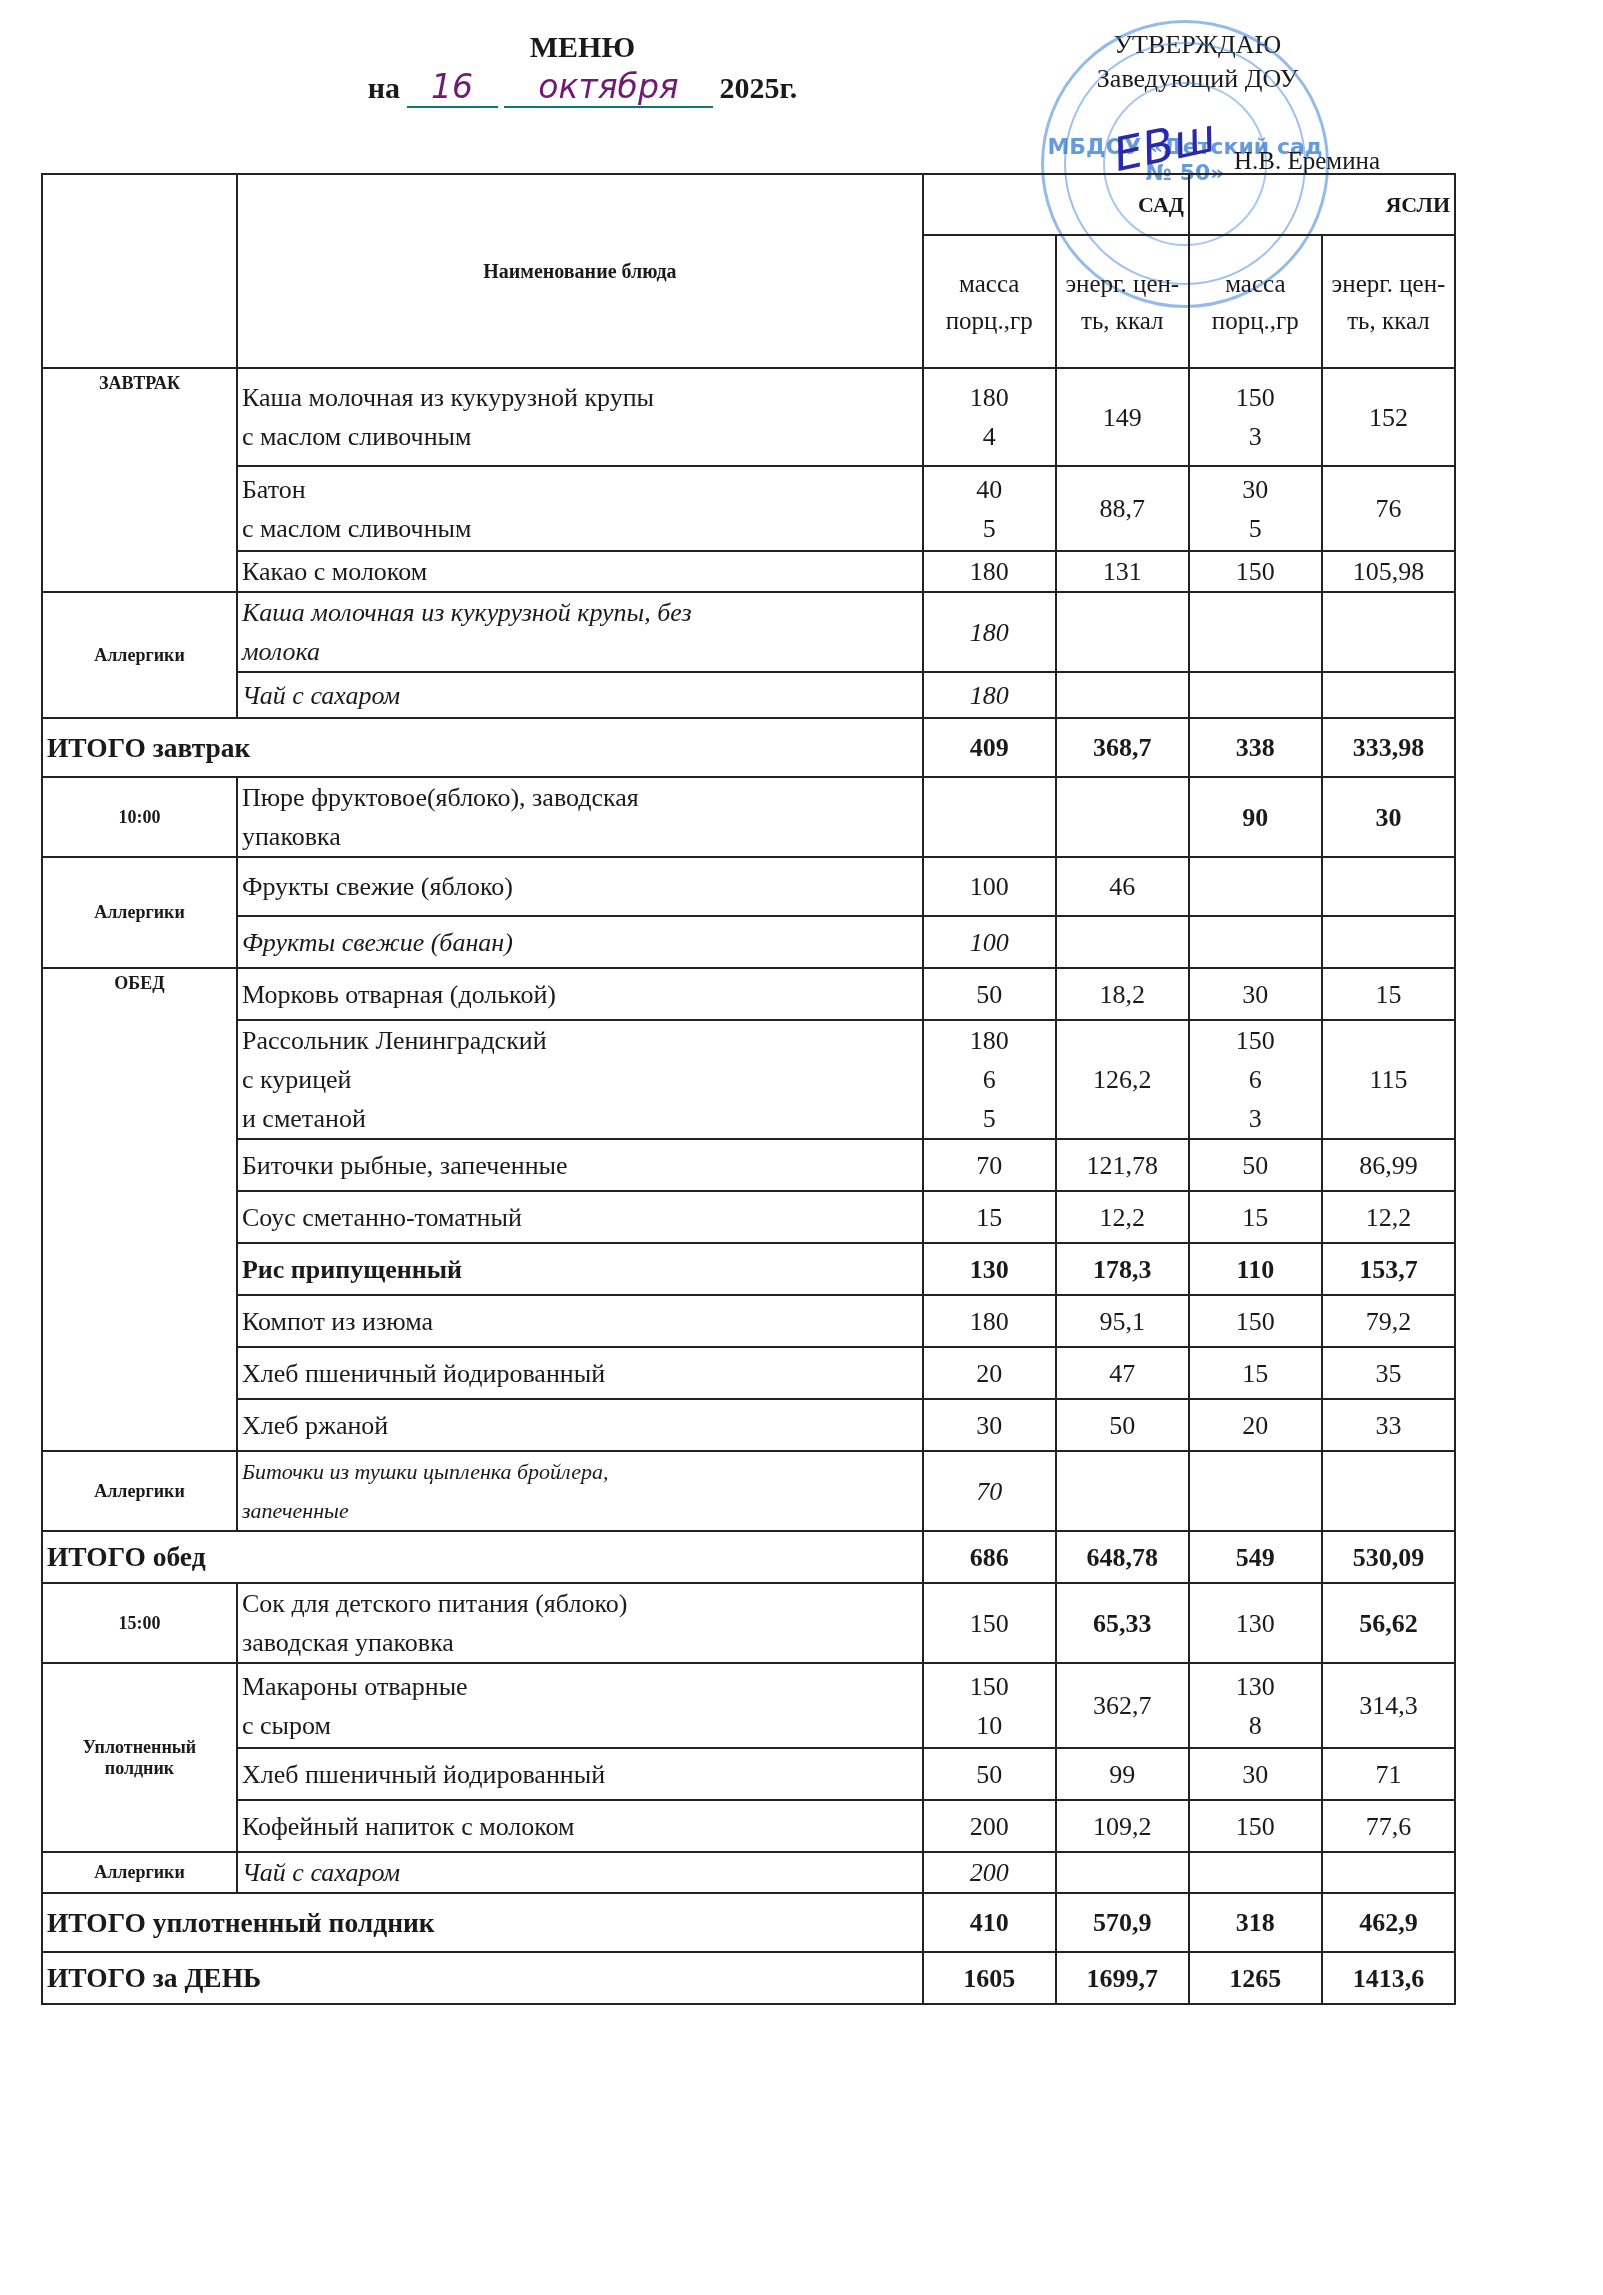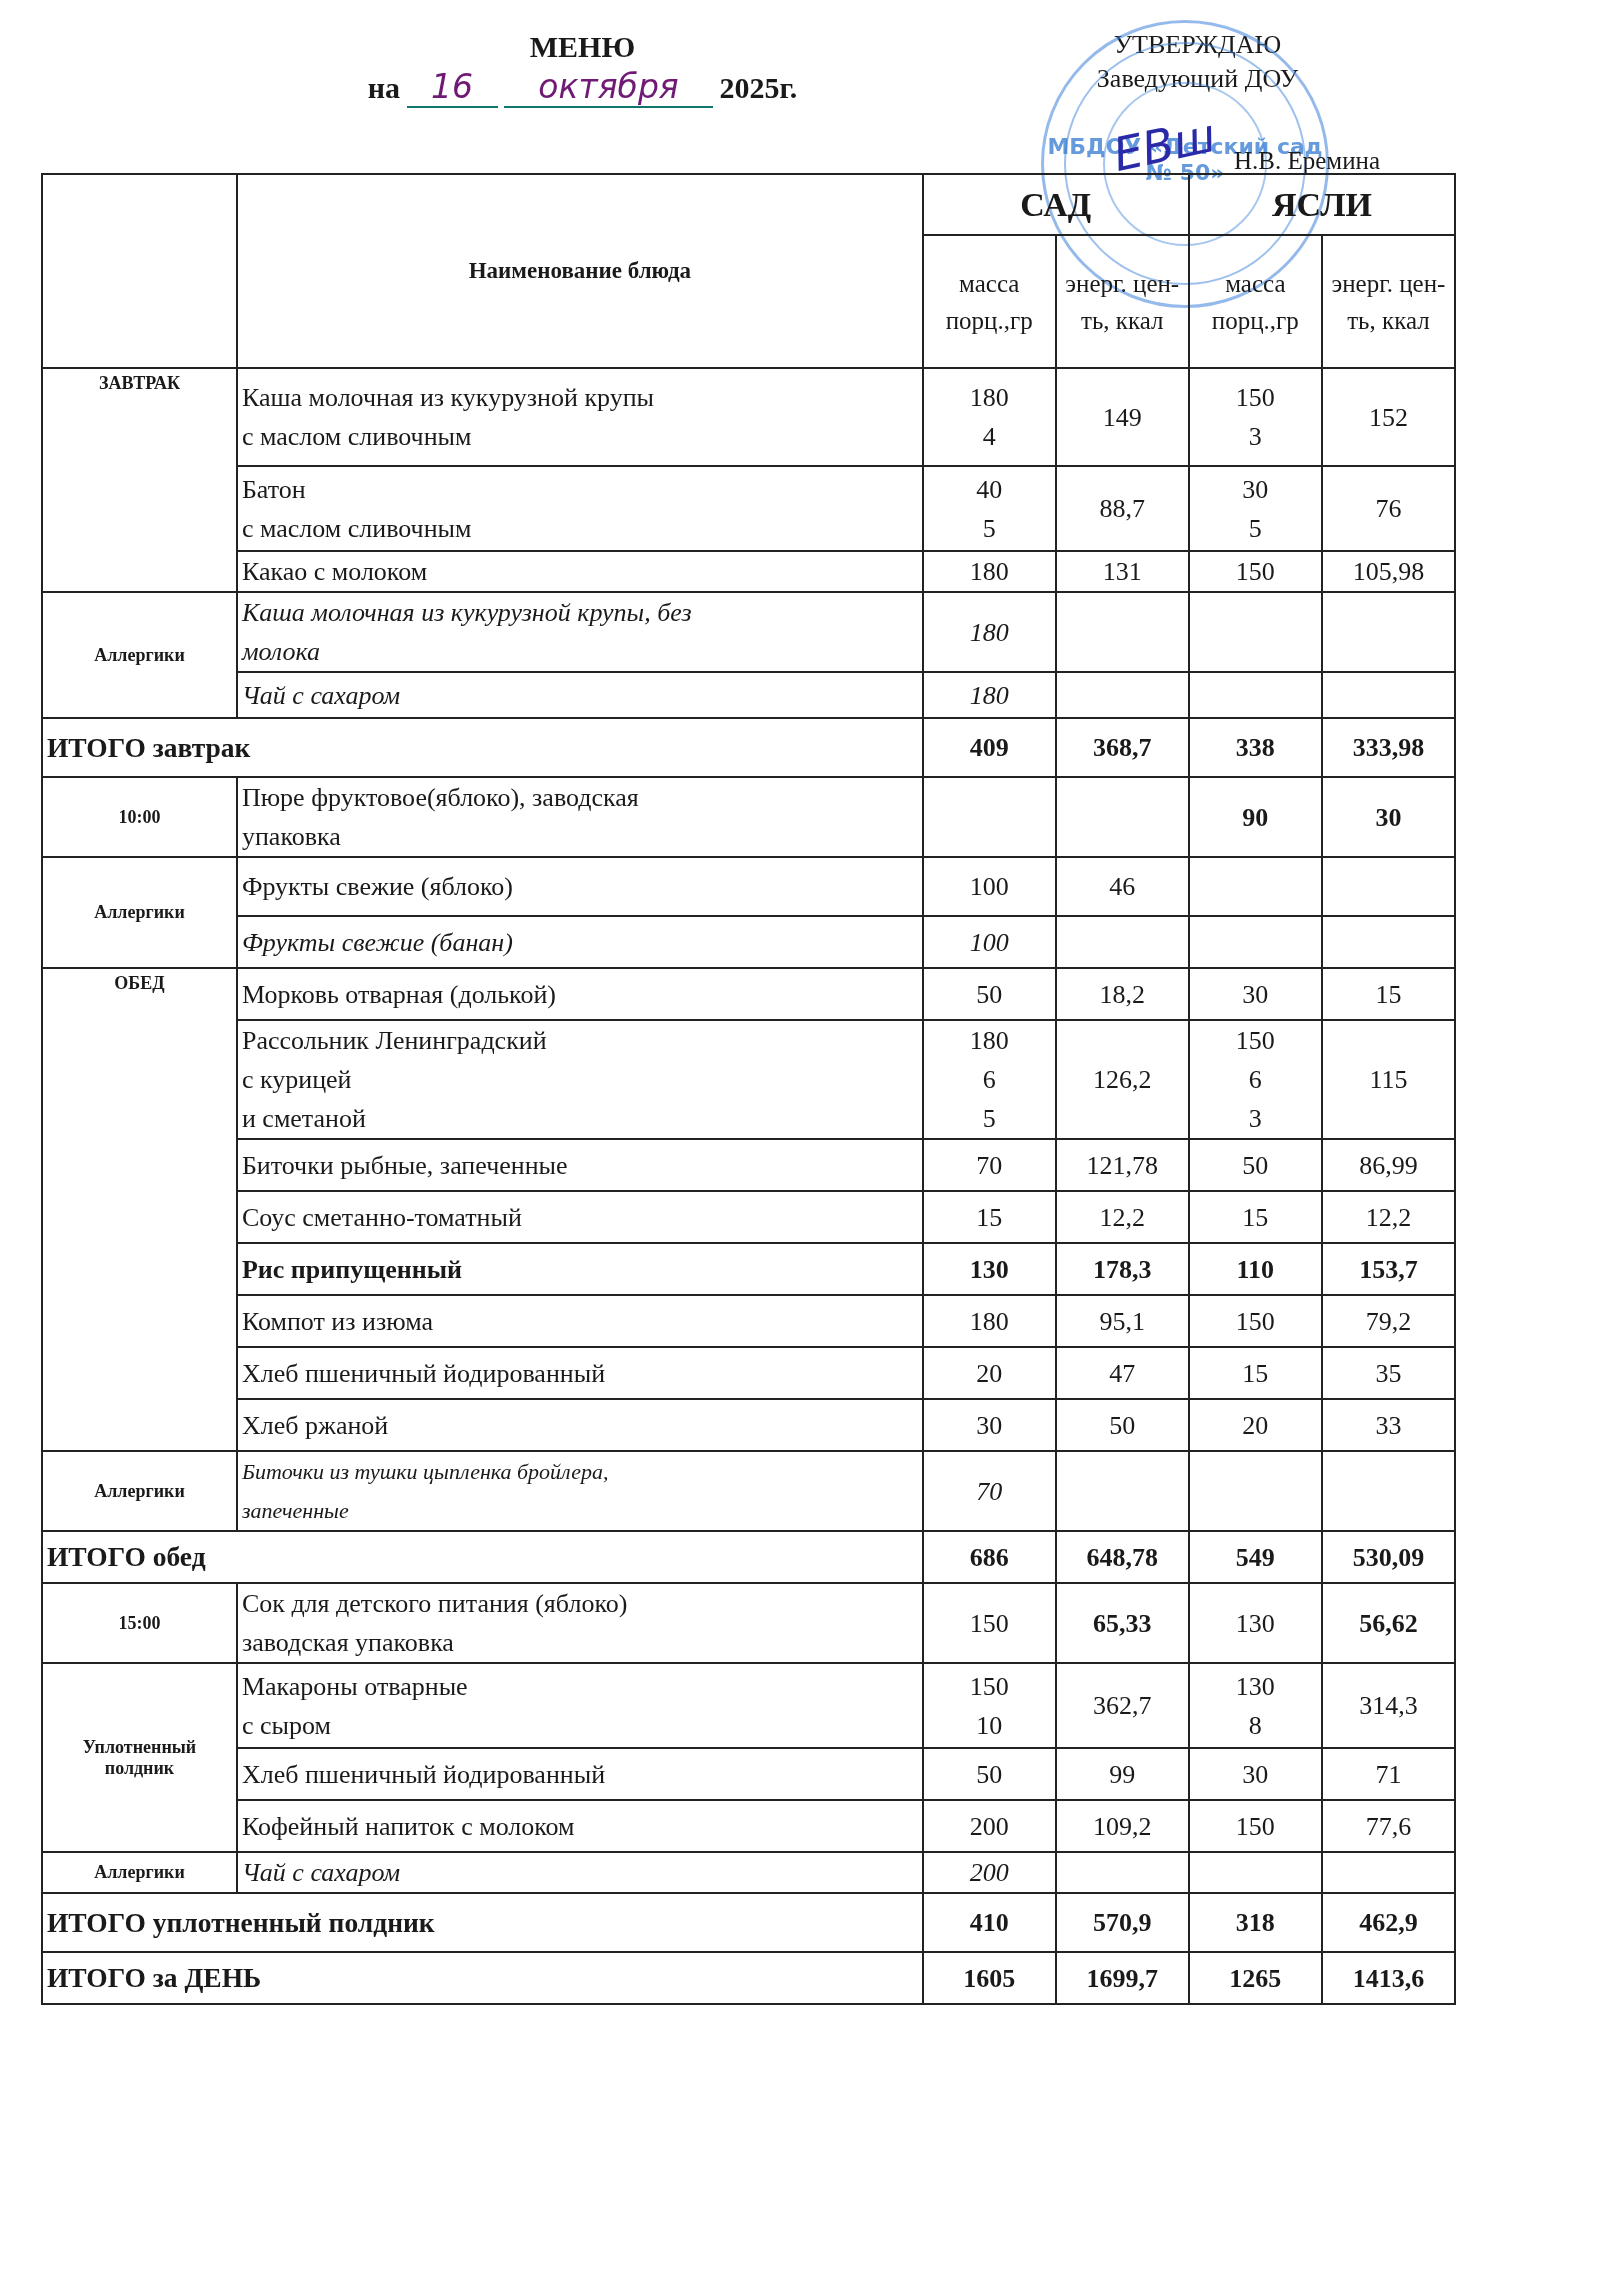--- a/index.html
+++ b/index.html
@@ -18,22 +18,22 @@
   .stamp::after { content:""; position:absolute; left:59px; top:59px; right:59px; bottom:59px; border-radius:50%; border:2px solid rgba(60,130,220,0.45); }
   .stamp-text { position:absolute; left:0; right:0; top:111px; text-align:center; color:rgba(50,120,210,0.75); font-family:"DejaVu Sans",sans-serif; font-weight:bold; font-size:22px; line-height:26px; }
   .signature { position:absolute; left:1113px; top:118px; font-family:"DejaVu Sans",sans-serif; font-style:italic; color:#2a2aa8; font-size:46px; transform:rotate(-12deg); }
 
   table.menu { position:absolute; left:41px; top:173px; width:1415px; border-collapse:collapse; table-layout:fixed; font-size:26px; }
   table.menu td, table.menu th { border:2px solid #222; padding:0 3.9px; vertical-align:middle; }
   table.menu th { font-weight:normal; }
   .col-sec { width:192px; }
   .col-name { width:675px; }
   .col-num { width:131px; }
-  .th-name { font-weight:bold !important; font-size:23px; text-align:center;border-radius:21px; }
-  .th-group { font-weight:bold !important; font-size:34px; text-align:center; height:59px;margin-left:12px; }
+  .th-name { font-weight:bold !important; font-size:20px; text-align:center;border-radius:21px; }
+  .th-group { font-weight:bold !important; font-size:22px; text-align:right; height:59px;margin-left:12px; }
   .th-sub { text-align:center; font-size:25px; line-height:37px; height:131px; }
   .sec { text-align:center; font-weight:bold; font-size:18px; }
   .sec.top { vertical-align:top; padding-top:3.9px; }
   .name { text-align:left; line-height:39px; }
   .name.it { font-style:italic; }
   .name.small { font-size:22px; }
   .num { text-align:center; line-height:39px; }
   .num.it { font-style:italic; }
   .b { font-weight:bold; }
   .total td { font-weight:bold; }

